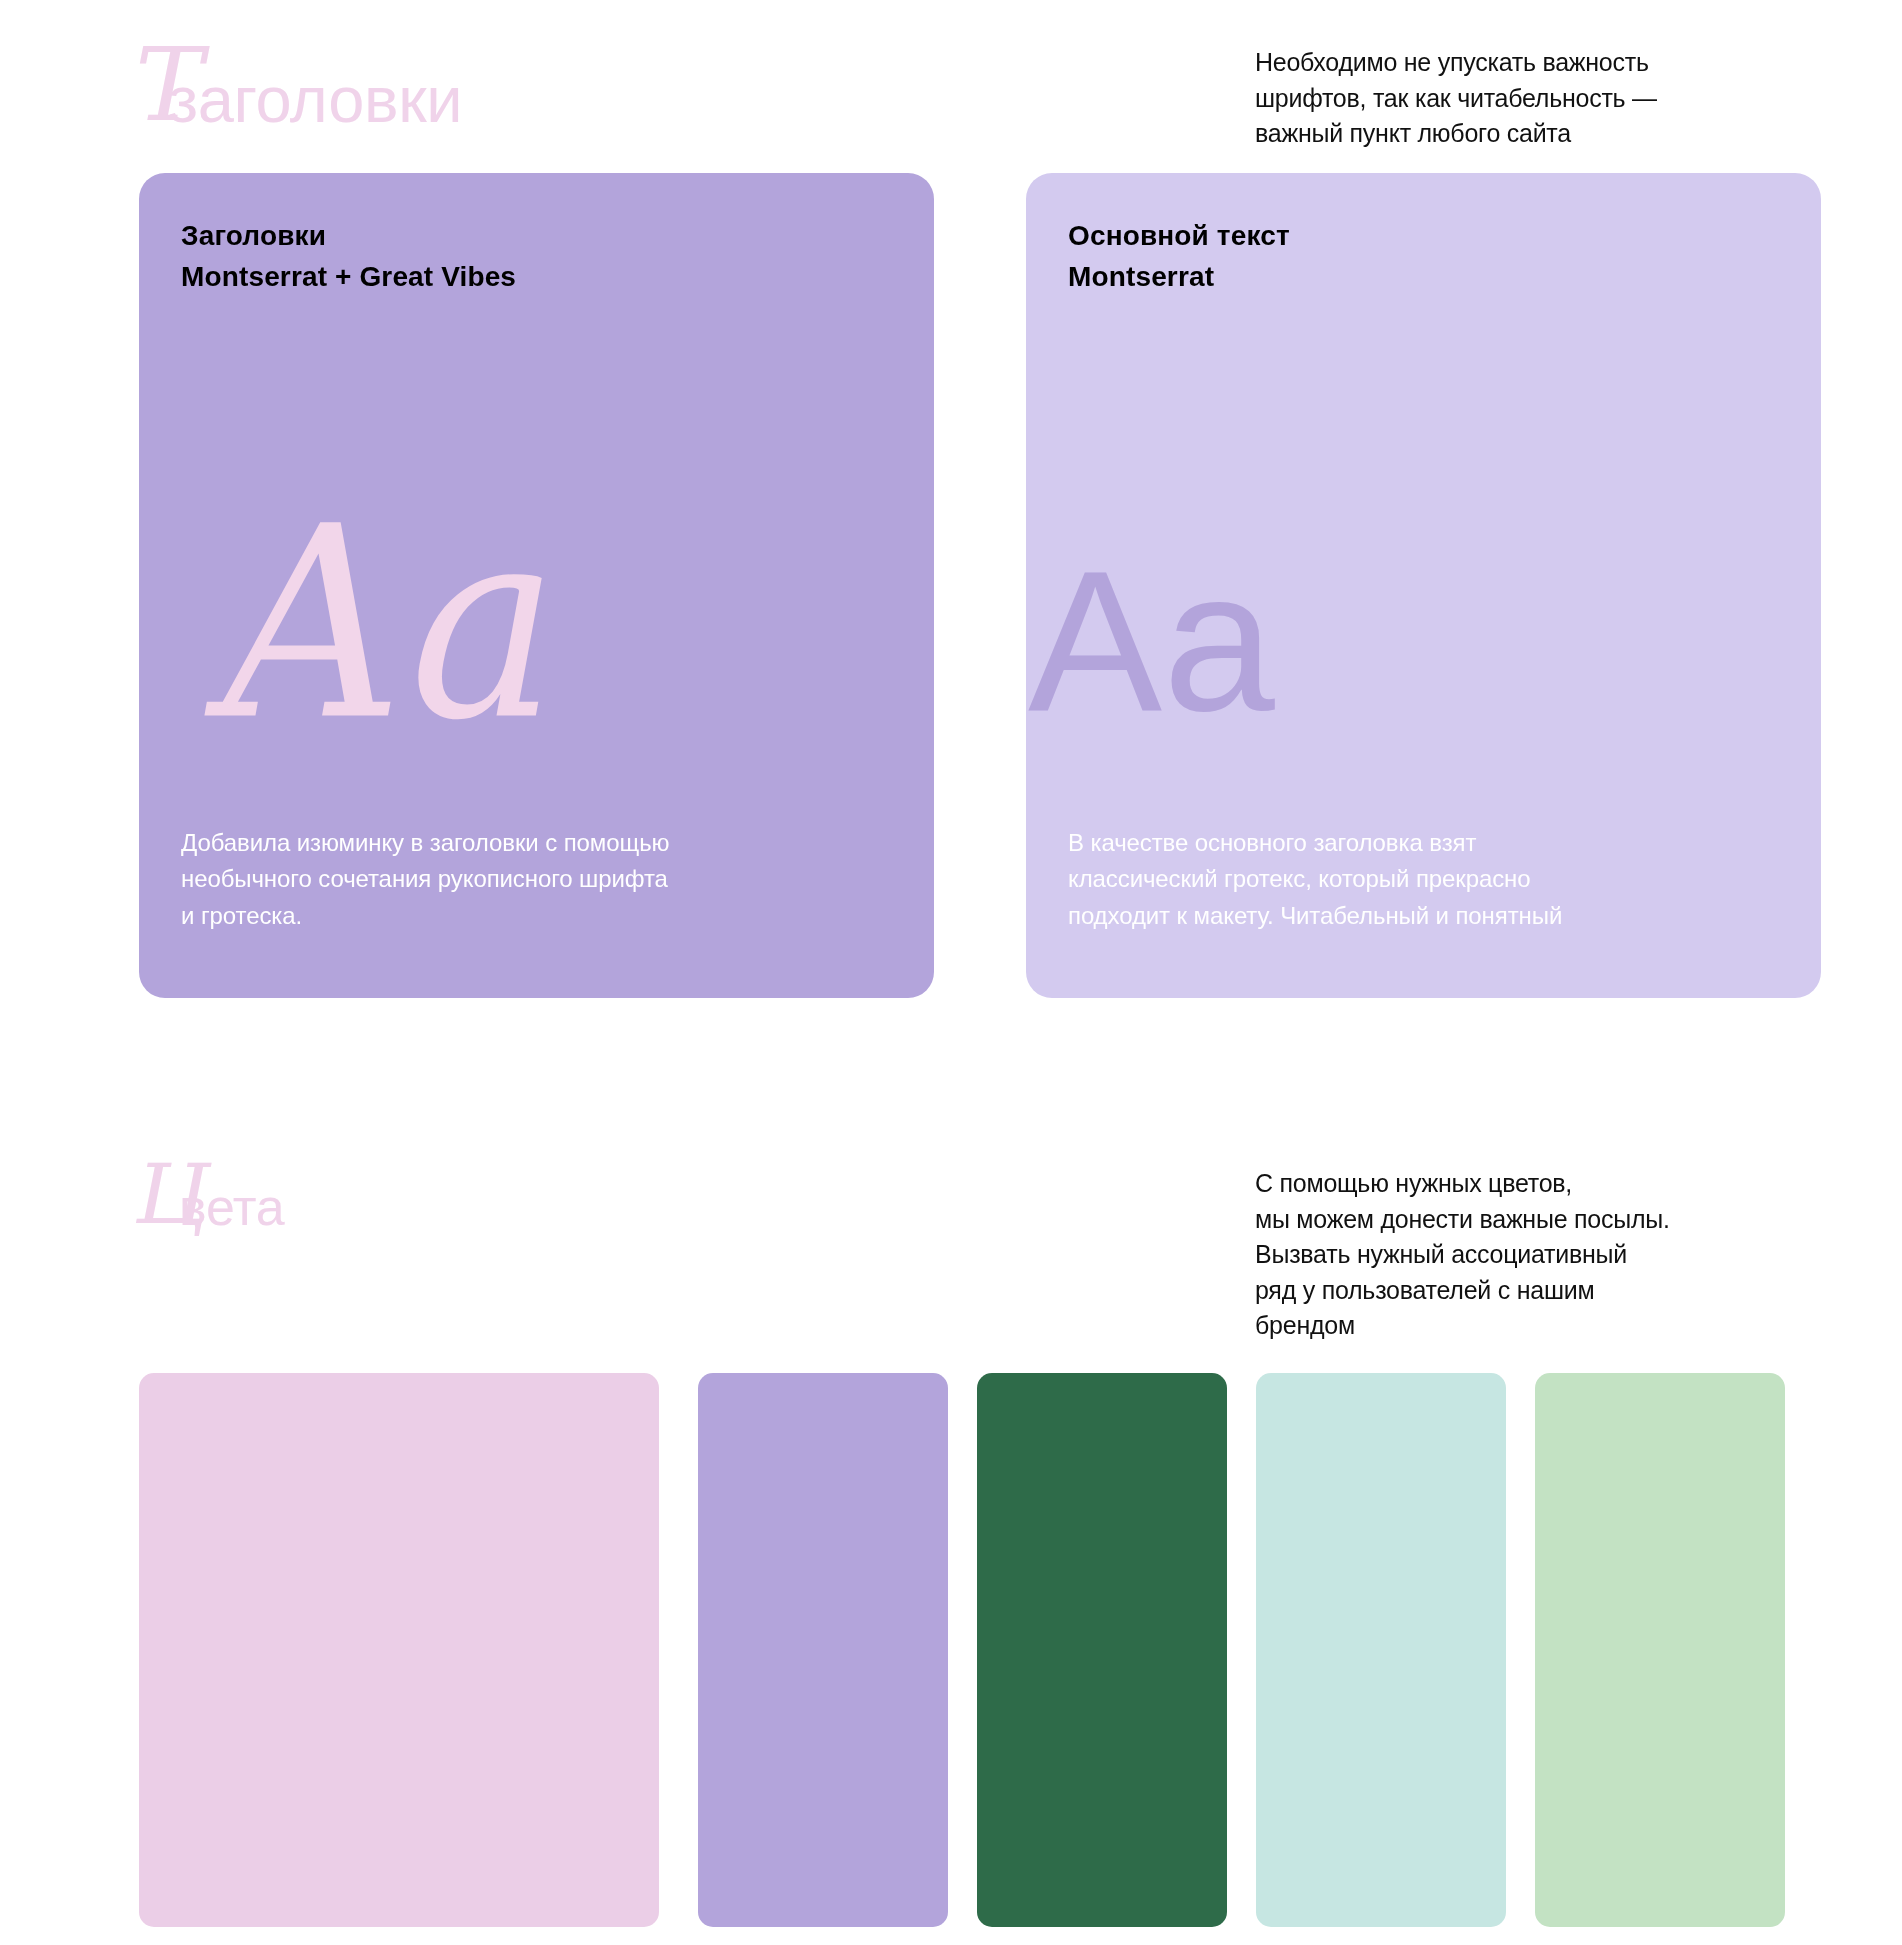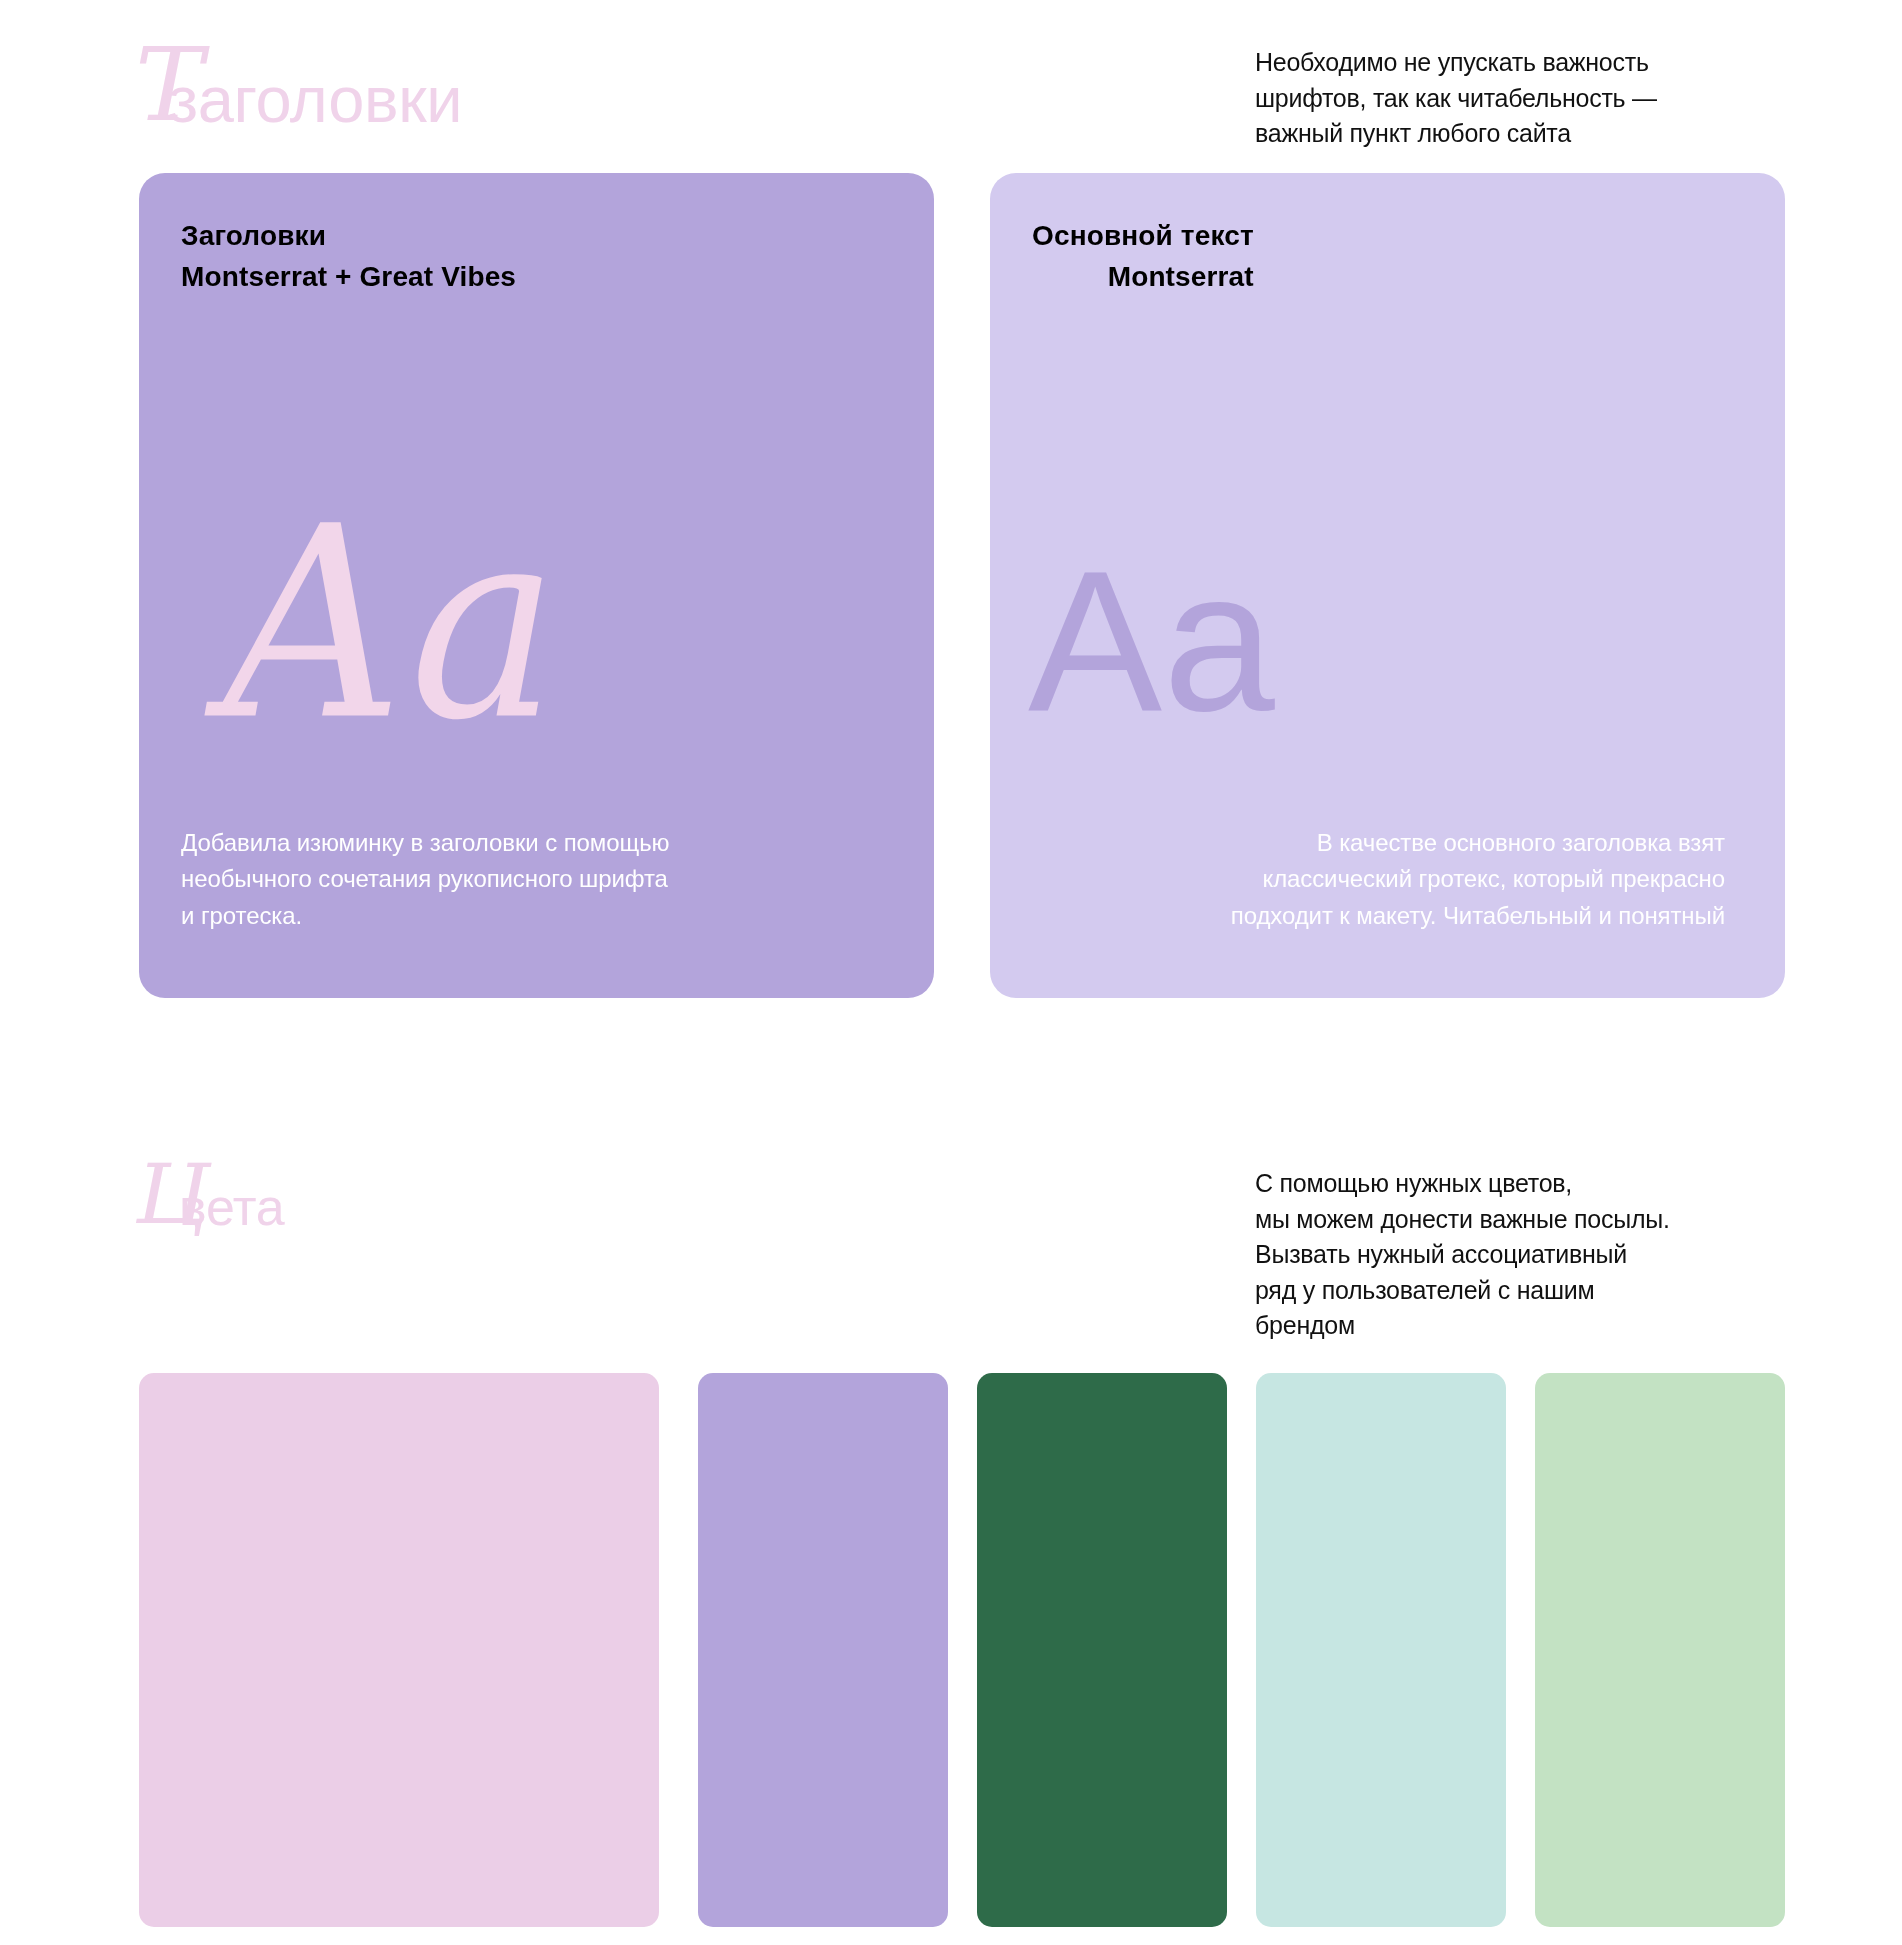--- a/index.html
+++ b/index.html
@@ -76,21 +76,21 @@
   
   .type-card {
     position: absolute;
     border-radius: 26px;
     overflow: hidden;
     top: 173px;
     height: 825px;
     width: 795px;
   }
   #card-headings { left: 139px;  background: #B3A4DB; }
-  #card-body     { left: 990px; background: #D3CAEF; text-align: right; }
+  #card-body     { left: 1026px; background: #D3CAEF; }
 
   .card-title {
     position: absolute;
     left: 42px;
     top: 42px;
     color: #000000;
     font-weight: 700;
     font-size: 28px;
     line-height: 1.47;
     letter-spacing: 0.005em;

